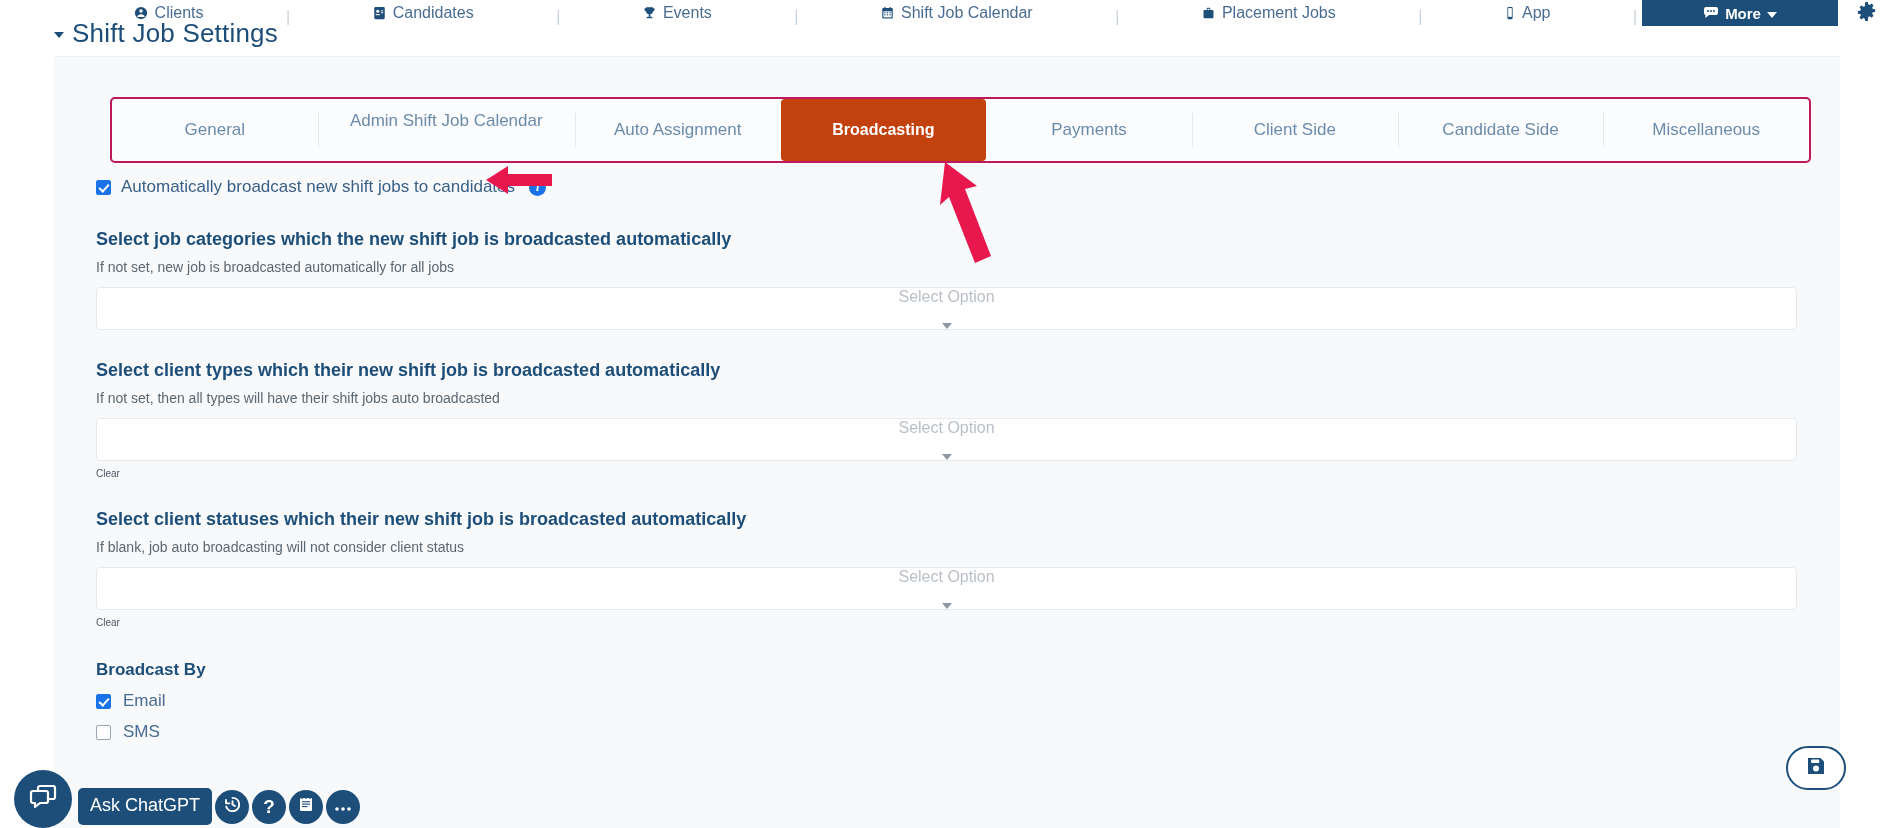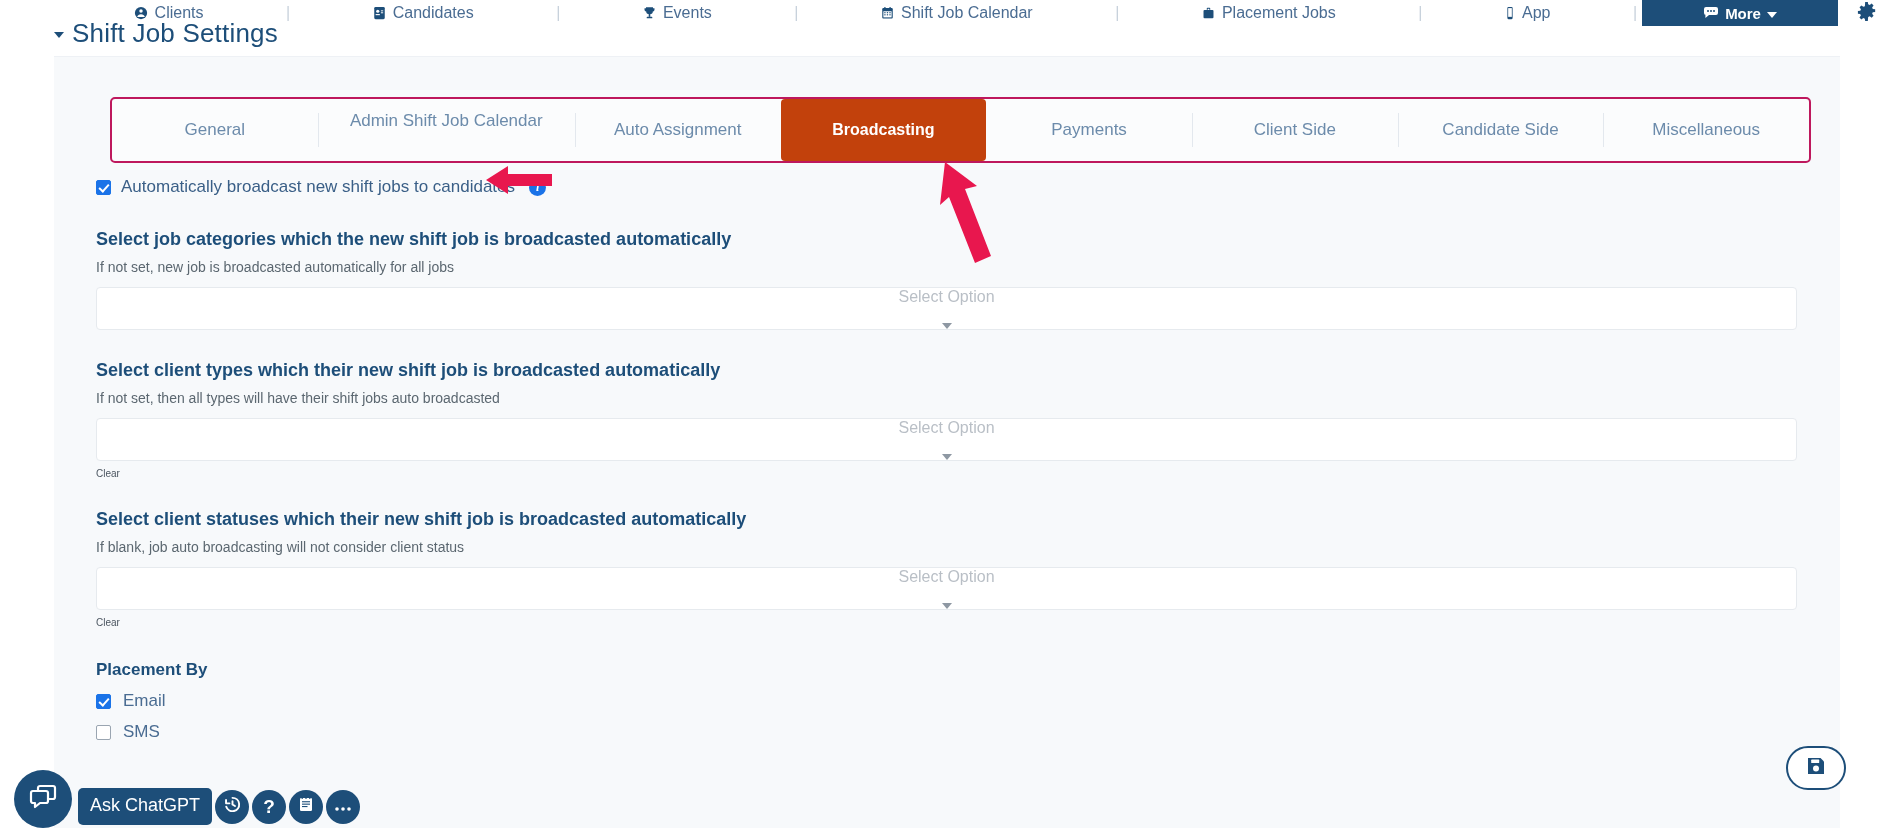--- a/index.html
+++ b/index.html
@@ -20,21 +20,21 @@
   }
 
   
   .topnav {
     position: absolute;
     top: 0; left: 0;
     width: 1894px;
     height: 26px;
     background: #ffffff;
     display: flex;
-    align-items: center;
+    align-items: flex-end;
   }
   .topnav-spacer { width: 56px; flex: 0 0 56px; }
   .nav-item {
     display: flex;
     align-items: center;
     justify-content: center;
     gap: 7px;
     color: #4a6c92;
     font-size: 16px;
     white-space: nowrap;
@@ -510,21 +510,21 @@
       <div class="field-group">
         <div class="field-label">Select client statuses which their new shift job is broadcasted automatically</div>
         <div class="field-hint">If blank, job auto broadcasting will not consider client status</div>
         <div class="select-box">
           <span class="select-placeholder">Select Option</span>
           <span class="select-caret"></span>
         </div>
         <div class="clear-link">Clear</div>
       </div>
 
-      <div class="broadcast-title">Placement By</div>
+      <div class="broadcast-title">Broadcast By</div>
       <div class="bcast-row">
         <span class="cbx checked"></span>
         <span class="bcast-label">Email</span>
       </div>
       <div class="bcast-row">
         <span class="cbx unchecked"></span>
         <span class="bcast-label">SMS</span>
       </div>
 
     </div>

